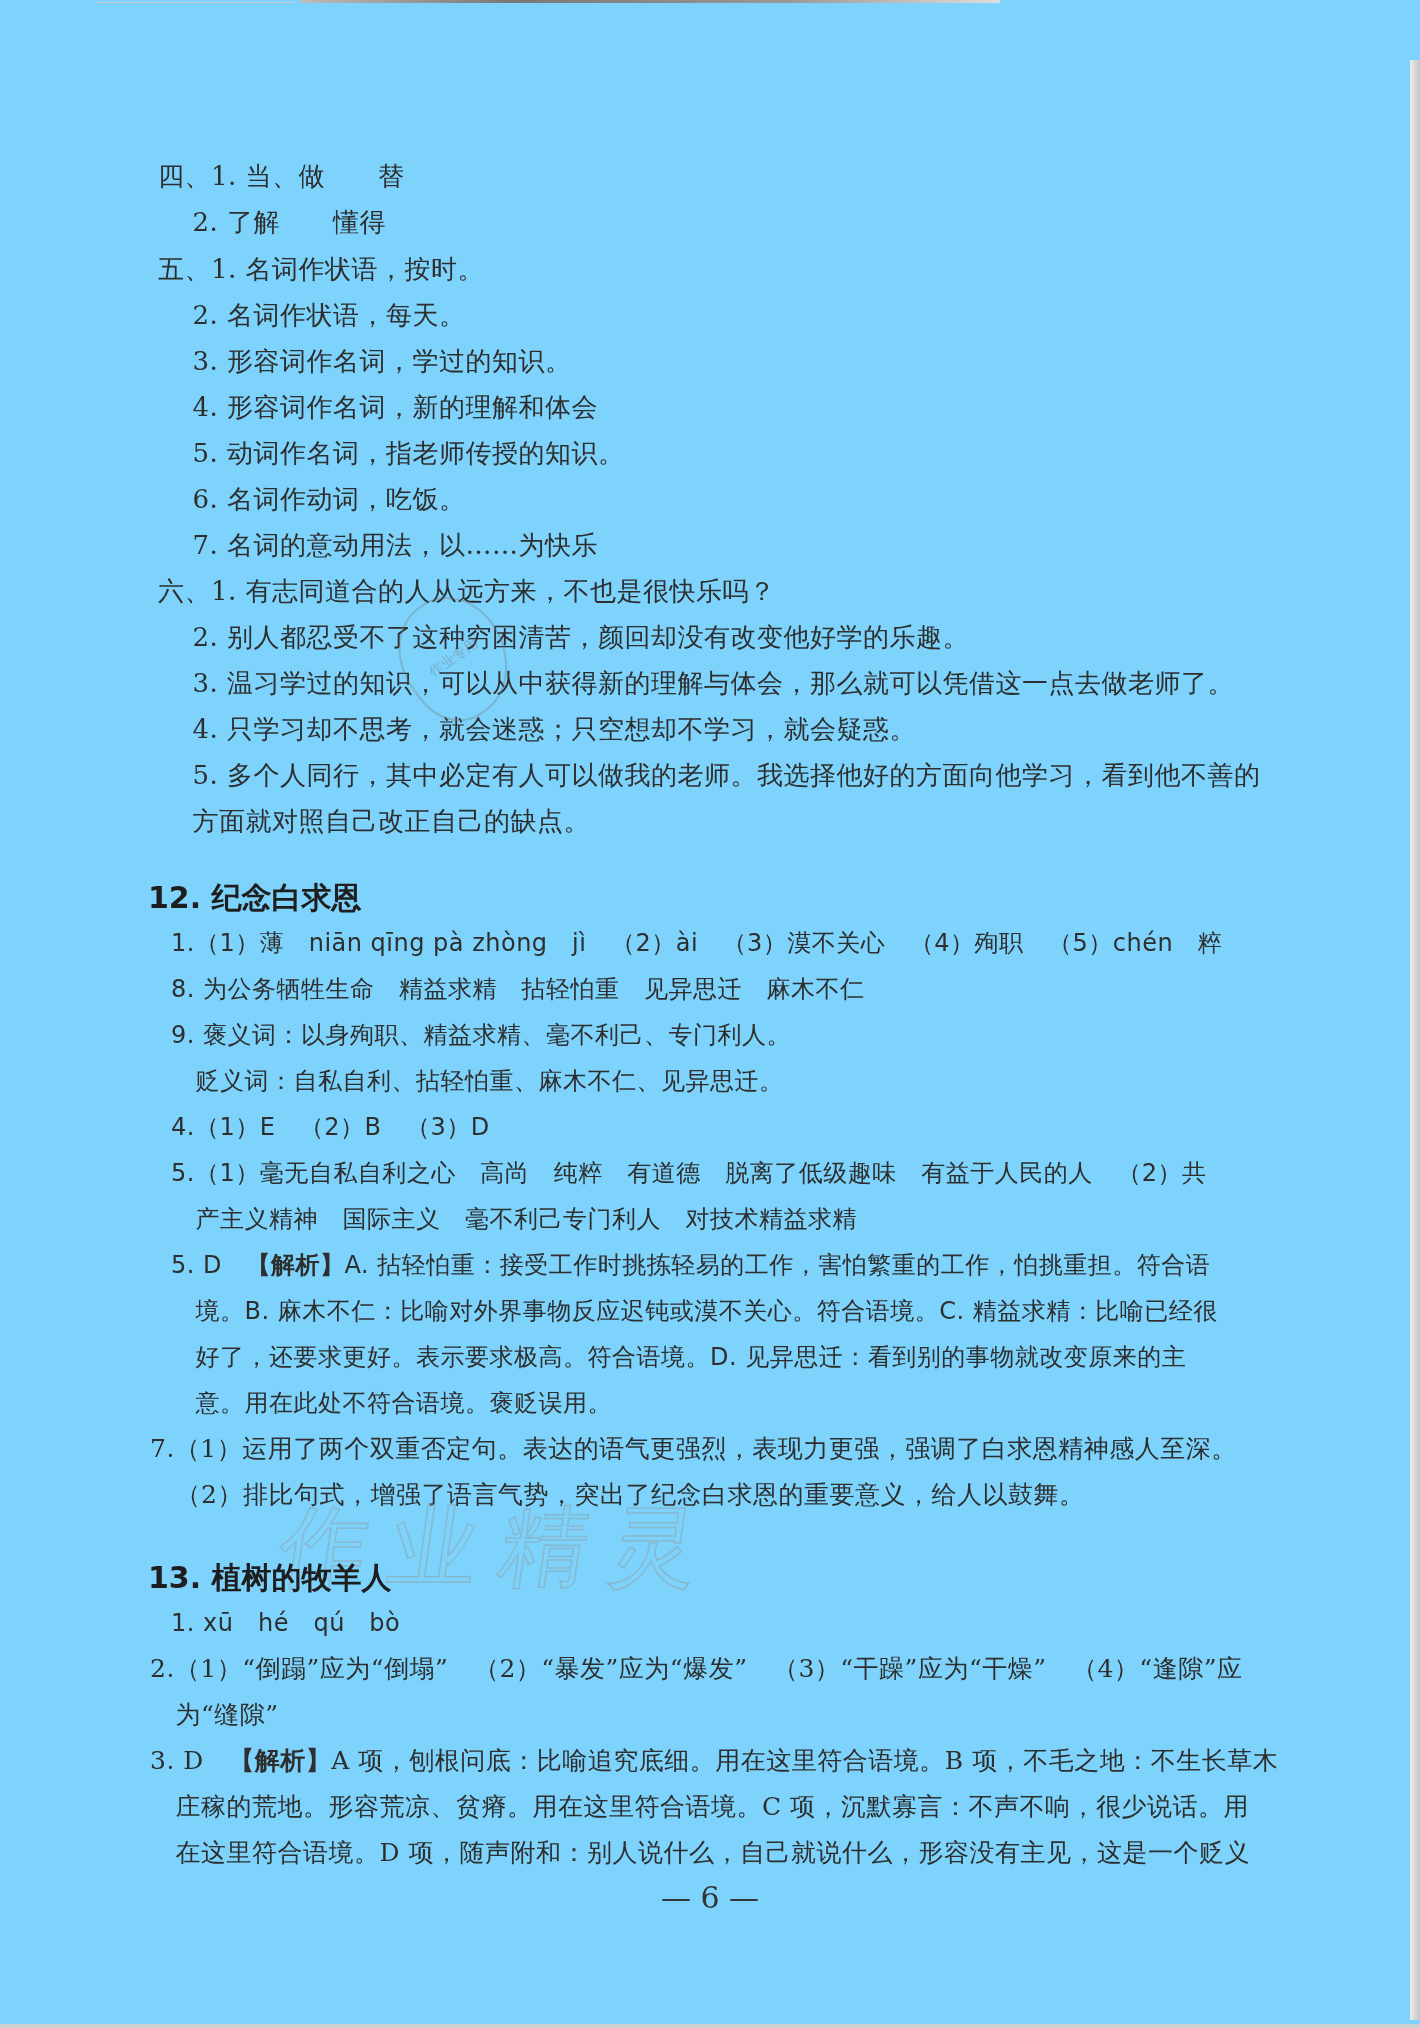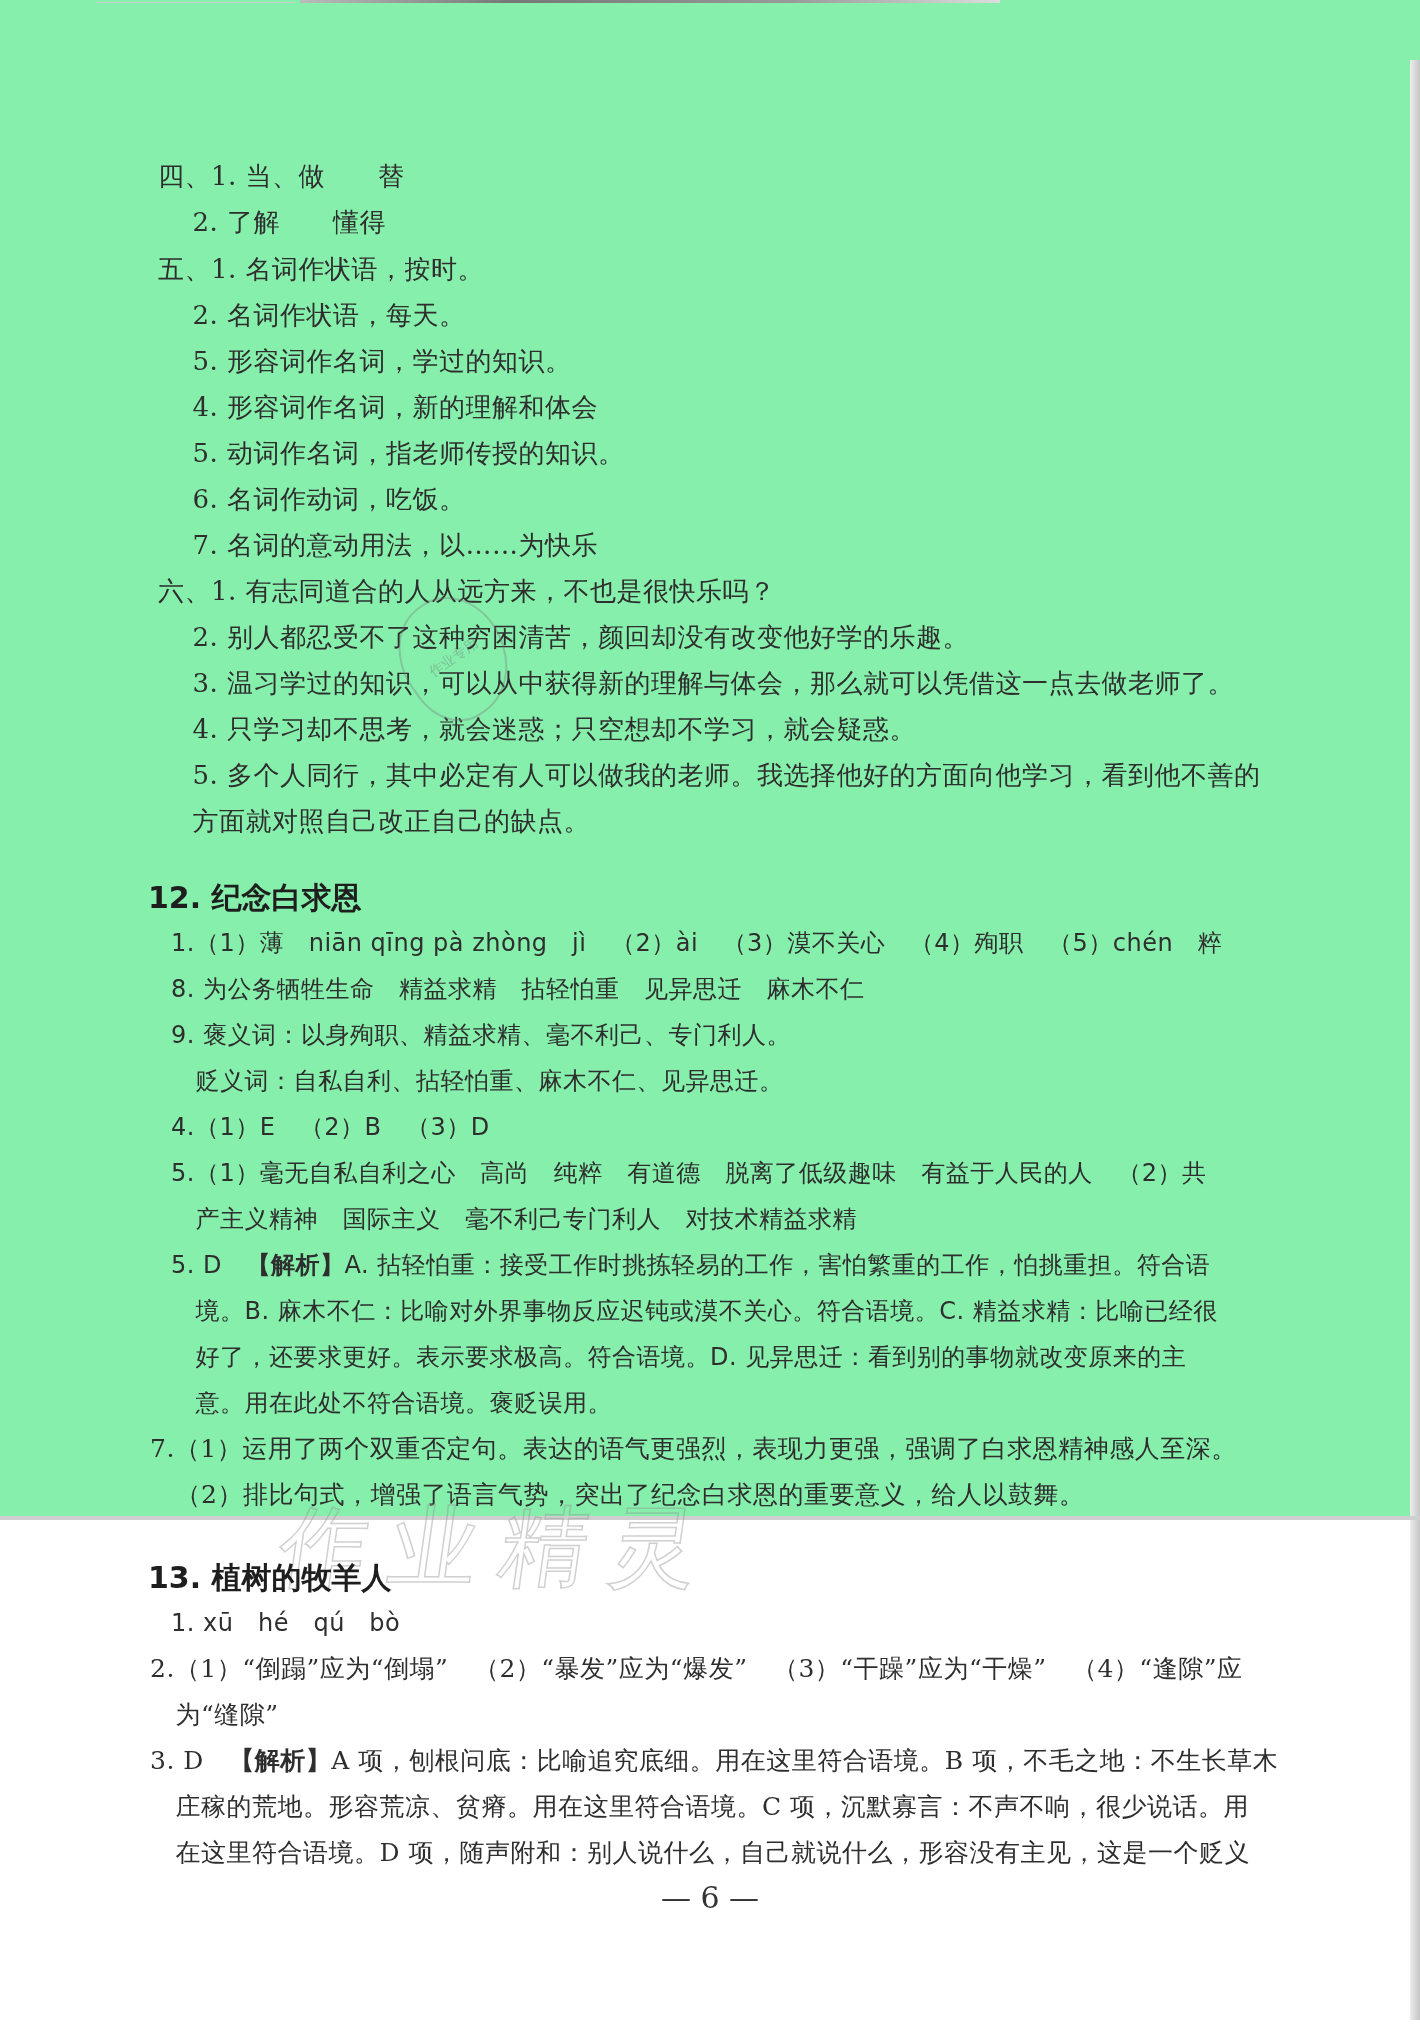--- a/index.html
+++ b/index.html
@@ -11,22 +11,22 @@
     width: 1420px;
     height: 2028px;
     position: relative;
     overflow: hidden;
     font-family: "DejaVu Serif", "Liberation Serif", serif;
     color: #2e2e2e;
   }
   .page {
     position: absolute;
     left: 0; top: 0;
-    width: 1420px; height: 1520px;
-    background: #86efac;
+    width: 1420px; height: 2028px;
+    background: #7dd3fc;
   }
   .top-edge {
     position: absolute;
     left: 300px; top: 0;
     width: 700px; height: 3px;
     background: linear-gradient(to right, #bbb, #777 30%, #999 70%, #ddd);
   }
   .top-edge-left {
     position: absolute;
     left: 95px; top: 2px;
@@ -105,21 +105,21 @@
   <div class="top-edge-left"></div>
   <div class="top-edge"></div>
   <div class="right-shadow"></div>
   <div class="bottom-edge"></div>
 
   <div class="line" style="left:158px;top:161px">四、1. 当、做　　替</div>
   <div class="line" style="left:166px;top:207px">　2. 了解　　懂得</div>
 
   <div class="line" style="left:158px;top:254px">五、1. 名词作状语，按时。</div>
   <div class="line" style="left:166px;top:300px">　2. 名词作状语，每天。</div>
-  <div class="line" style="left:166px;top:346px">　5. 形容词作名词，学过的知识。</div>
+  <div class="line" style="left:166px;top:346px">　3. 形容词作名词，学过的知识。</div>
   <div class="line" style="left:166px;top:392px">　4. 形容词作名词，新的理解和体会</div>
   <div class="line" style="left:166px;top:438px">　5. 动词作名词，指老师传授的知识。</div>
   <div class="line" style="left:166px;top:484px">　6. 名词作动词，吃饭。</div>
   <div class="line" style="left:166px;top:530px">　7. 名词的意动用法，以……为快乐</div>
 
   <div class="line" style="left:158px;top:576px">六、1. 有志同道合的人从远方来，不也是很快乐吗？</div>
   <div class="line" style="left:166px;top:622px">　2. 别人都忍受不了这种穷困清苦，颜回却没有改变他好学的乐趣。</div>
   <div class="line" style="left:166px;top:668px">　3. 温习学过的知识，可以从中获得新的理解与体会，那么就可以凭借这一点去做老师了。</div>
   <div class="line" style="left:166px;top:714px">　4. 只学习却不思考，就会迷惑；只空想却不学习，就会疑惑。</div>
   <div class="line" style="left:166px;top:760px">　5. 多个人同行，其中必定有人可以做我的老师。我选择他好的方面向他学习，看到他不善的</div>

